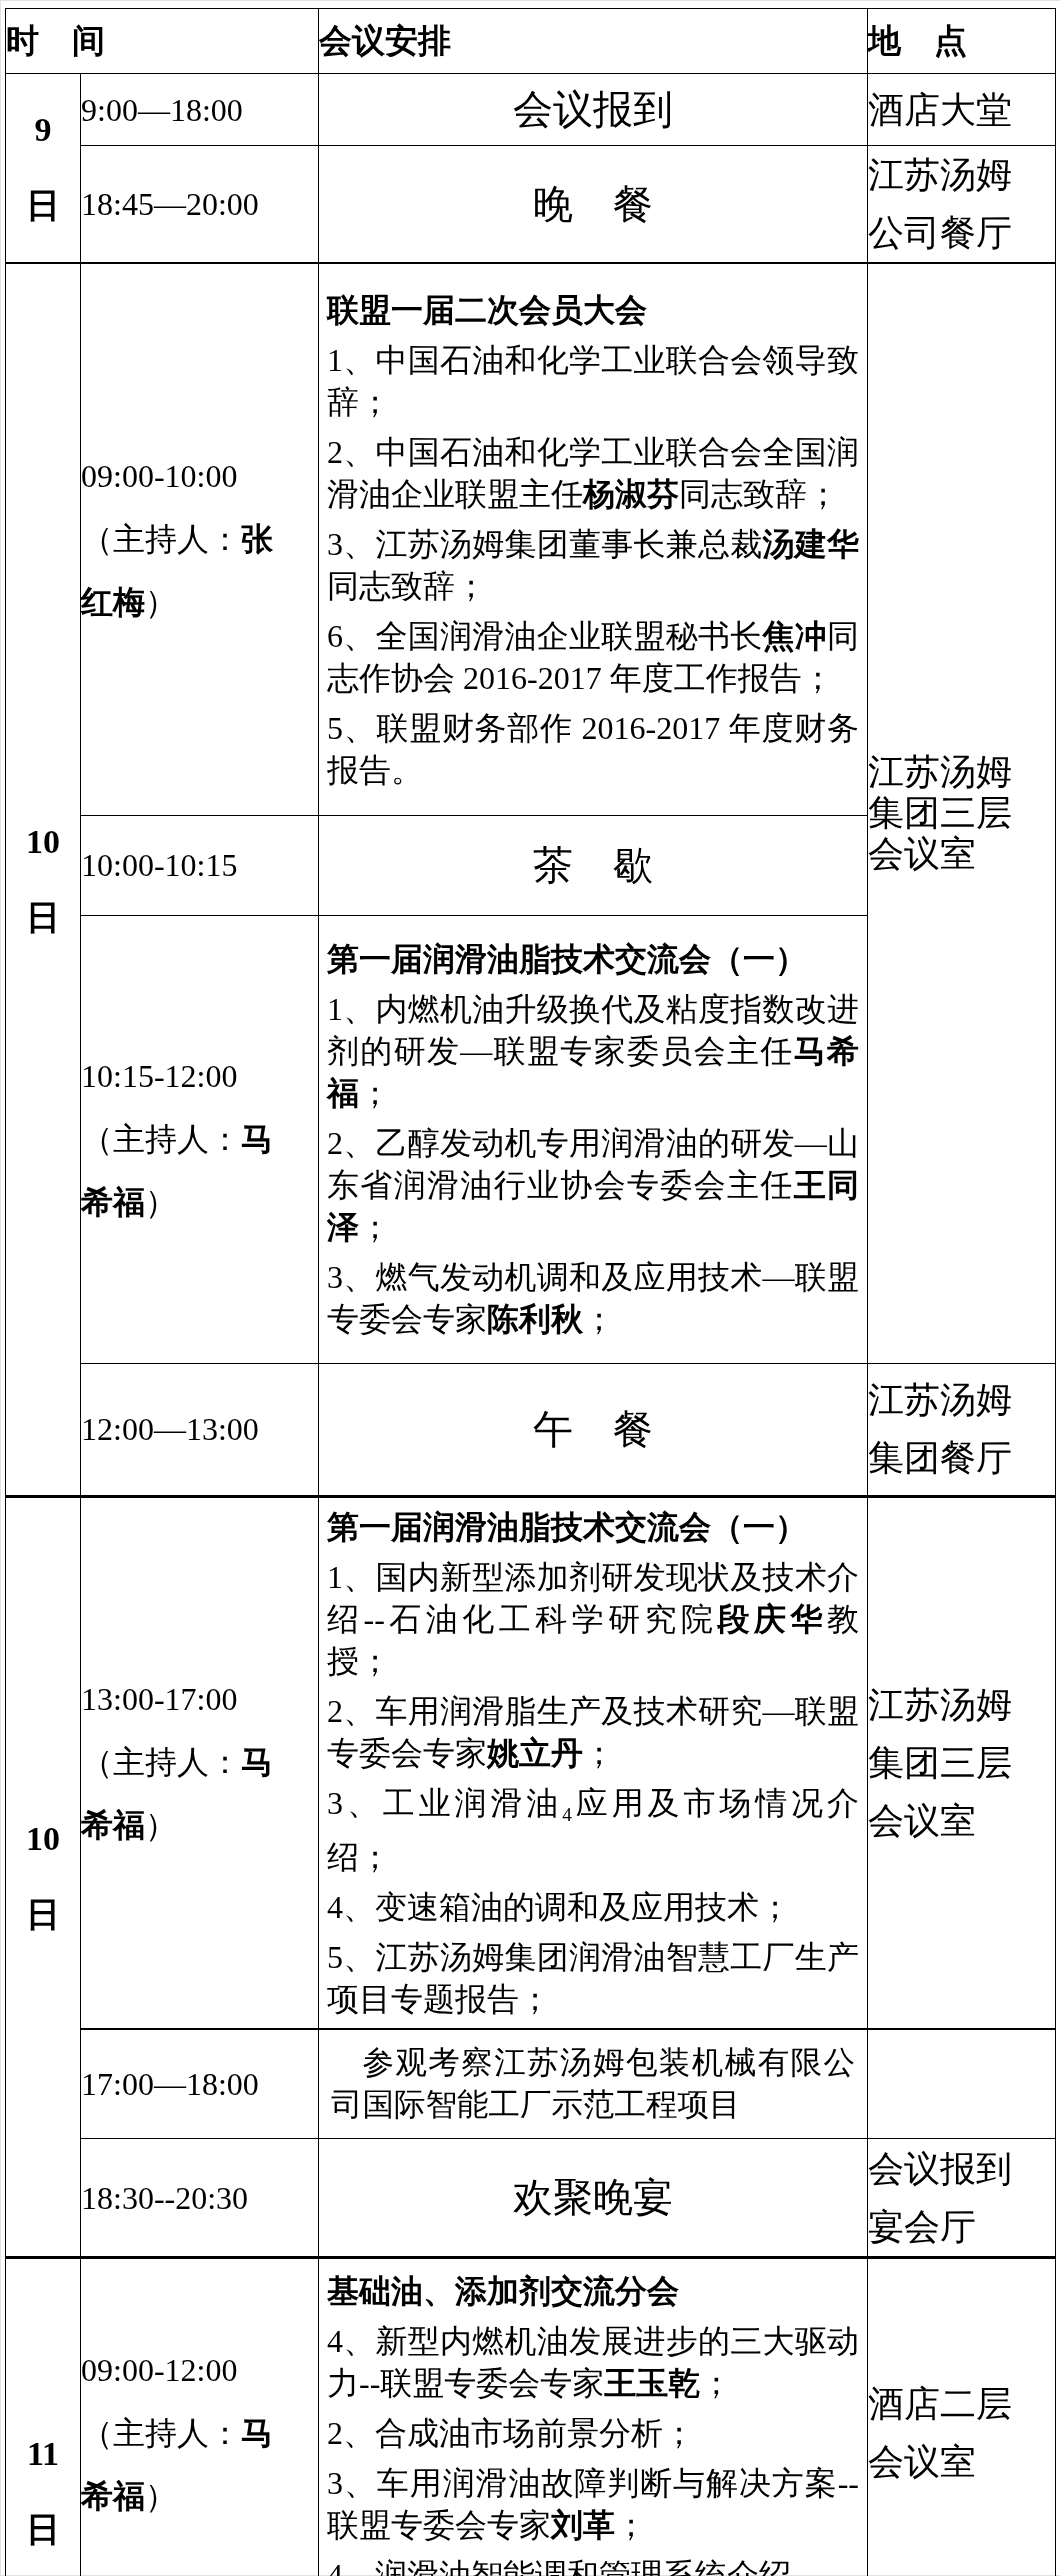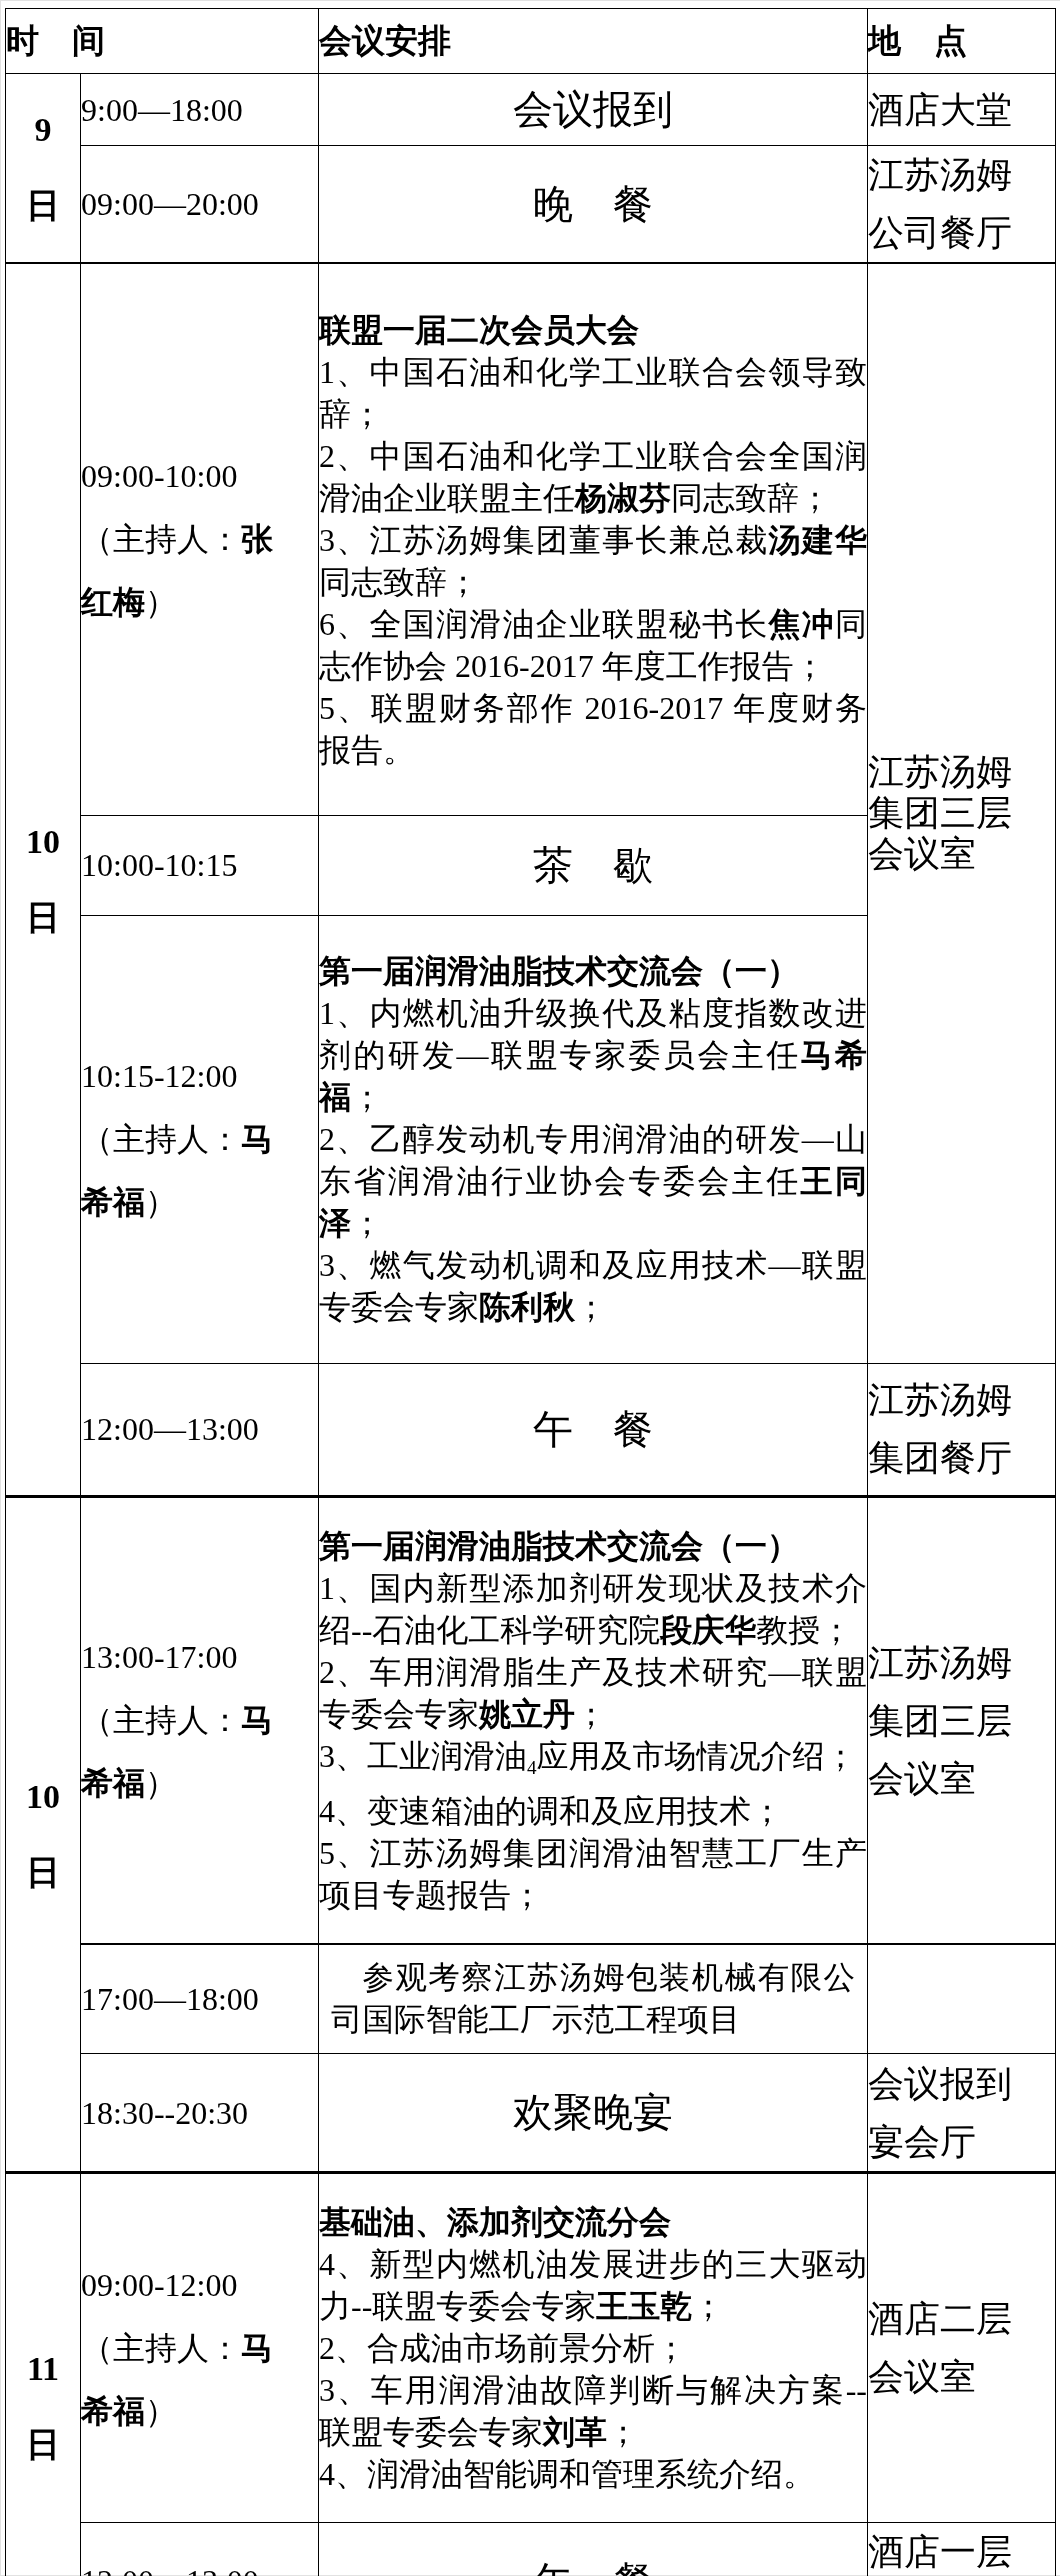--- a/index.html
+++ b/index.html
@@ -13,21 +13,21 @@
   .sched th{font-size:33px;font-weight:bold;text-align:left;}
   thead th{border-bottom-width:2.5px;}
   tr.bt3>td{border-top-width:2.5px;}
   tr.bt4>td{border-top-width:3.3px;}
   .day-cell{text-align:center;font-size:34px;font-weight:bold;line-height:76px;}
   .time-cell{text-align:left;font-size:32px;line-height:1.5;}
   .time-multi{line-height:63px;}
   .time-multi b{font-weight:bold;}
   .agenda-center{text-align:center;font-size:40px;}
   .agenda-list{font-size:32px;line-height:42px;padding:0 20px;text-align:justify;}
-  .agenda-list p{margin:0;}
+  .agenda-list p{margin:8px;}
   .agenda-list .heading{font-weight:bold;text-align:left;}
   .agenda-list b{font-weight:bold;}
   .agenda-para{font-size:31.5px;line-height:42px;padding:0 20px;text-align:justify;}
   .agenda-para p{margin:12px;text-indent:1em;}
   .loc-cell{text-align:left;font-size:36px;line-height:58px;}
   .loc-tight{line-height:41px;}
   sub{font-size:60%;}
 </style>
 </head>
 <body>
@@ -55,21 +55,21 @@
         <div>9</div>
         <div>日</div>
       </td>
       <td class="time-cell">9:00—18:00</td>
       <td class="agenda-center">会议报到</td>
       <td class="loc-cell">
         <div>酒店大堂</div>
       </td>
     </tr>
     <tr style="height:73px">
-      <td class="time-cell">09:00—20:00</td>
+      <td class="time-cell">18:45—20:00</td>
       <td class="agenda-center">晚　餐</td>
       <td class="loc-cell">
         <div>江苏汤姆</div>
         <div>公司餐厅</div>
       </td>
     </tr>
 
     <tr style="height:552px" class="bt3">
       <td class="day-cell" rowspan="4">
         <div>10</div>

